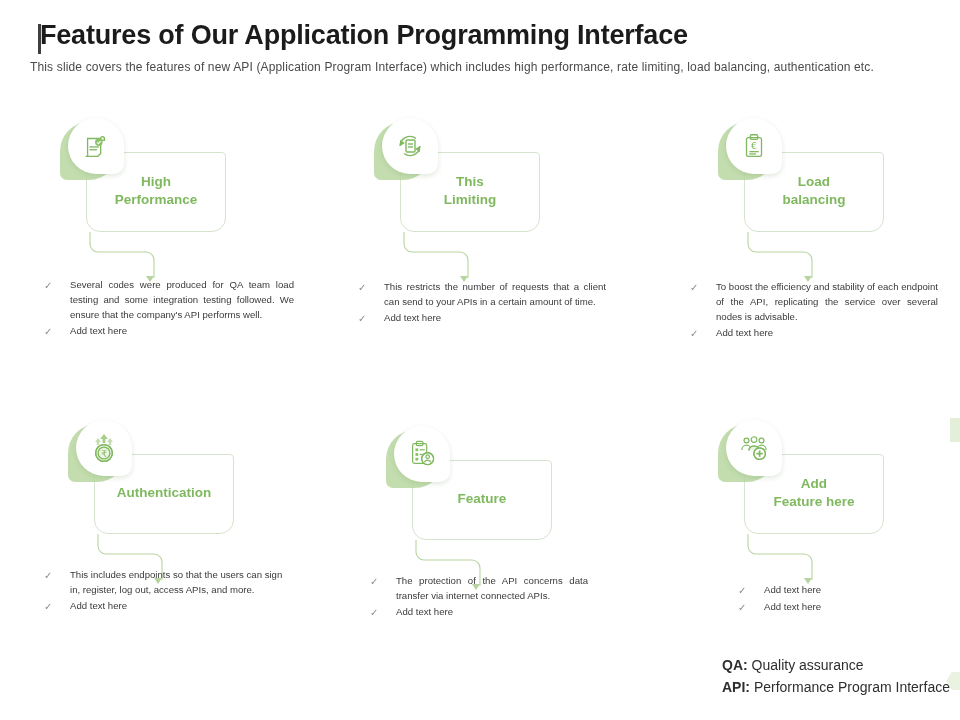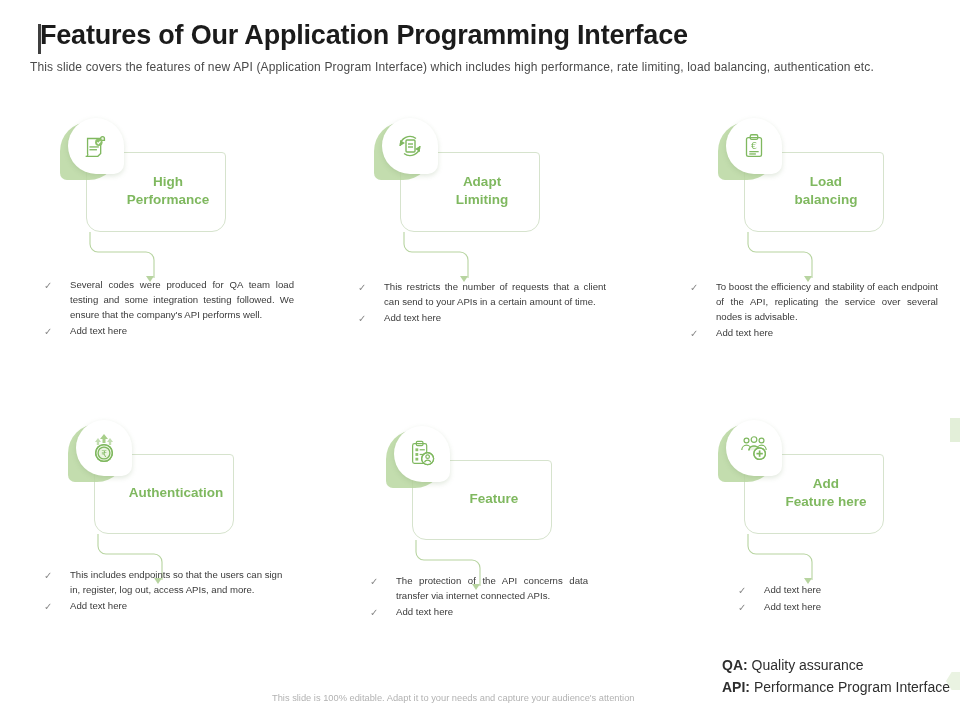--- a/index.html
+++ b/index.html
@@ -77,21 +77,20 @@
     display: flex;
     align-items: center;
     justify-content: center;
     text-align: center;
     font-size: 13.5px;
     font-weight: bold;
     color: #7fb85f;
     line-height: 1.35;
     box-sizing: border-box;
     padding: 14px 6px 16px 6px;
-    margin-left: 12px;
   }
 
   
   .icon-badge {
     position: absolute;
     left: -28px;
     top: -12px;
     width: 70px;
     height: 70px;
   }
@@ -239,21 +238,21 @@
     <div class="bullet-row">
       <span class="bullet-check">✓</span>
       <span class="bullet-text">Add text here</span>
     </div>
   </div>
 
   <div class="card-block" style="left:400px; top:130px;">
     <div class="card-shape"></div>
     <div class="card-label">
       <div>
-        <div>Adapt</div>
+        <div>This</div>
         <div>Limiting</div>
       </div>
     </div>
     <div class="icon-badge">
       <div class="icon-leaf"></div>
       <div class="icon-white">
         <svg width="32" height="32" viewBox="0 0 32 32" fill="none" stroke="#7fb85f" stroke-width="1.4">
           <path d="M6 16 a10 10 0 0 1 16-7.5"></path>
           <path d="M26 16 a10 10 0 0 1-16 7.5"></path>
           <path d="M6 10 l0 6 l5-3 z" fill="#7fb85f" stroke="none"></path>
@@ -457,17 +456,16 @@
     <div>
       <b>QA:</b>
       <span>Quality assurance</span>
     </div>
     <div>
       <b>API:</b>
       <span>Performance Program Interface</span>
     </div>
   </div>
 
-  <div class="footer-note">This slide is 100% editable. Adapt it to your needs and capture your audience's attention</div>
   <div class="footer-accent"></div>
   <div class="footer-accent2"></div>
 
 </div>
 
 </body></html>

